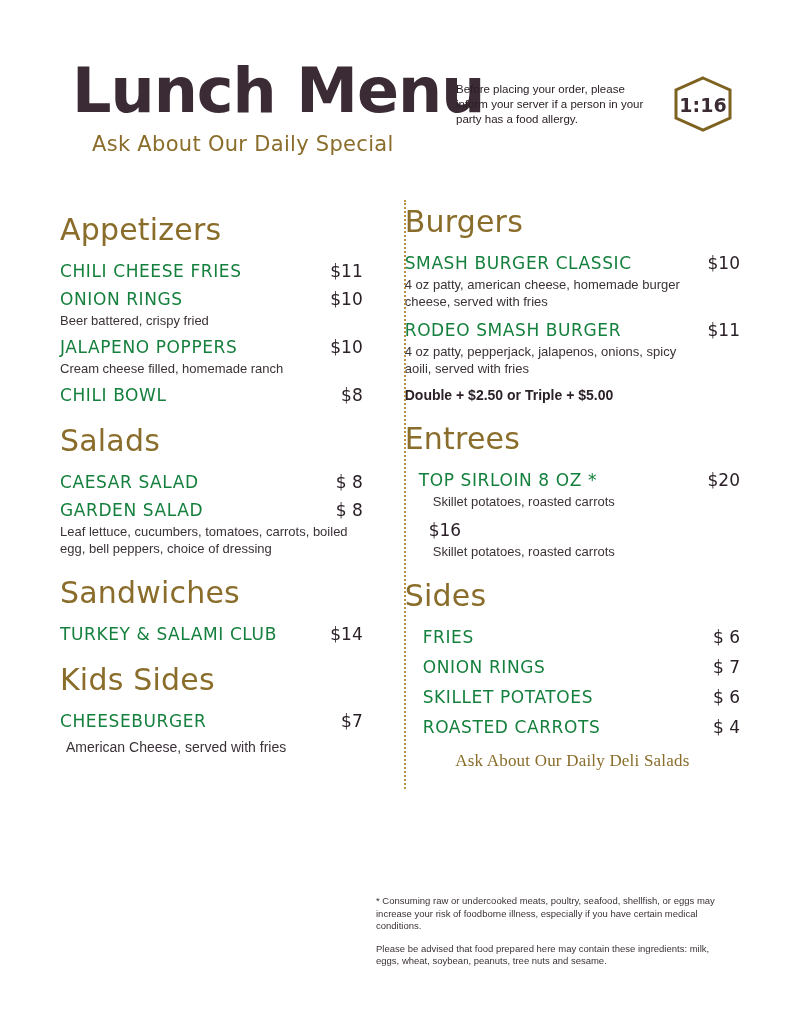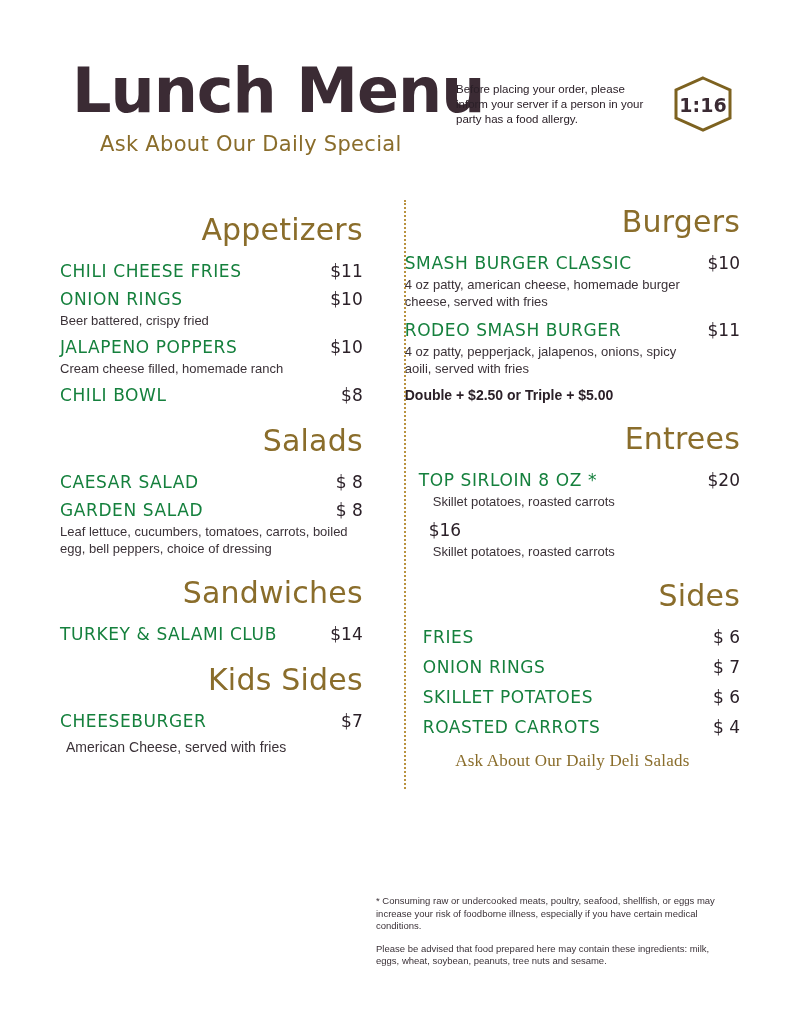--- a/index.html
+++ b/index.html
@@ -42,21 +42,21 @@
     letter-spacing: -1px;
     color: #3b2b34;
     margin: 0;
     white-space: nowrap;
   }
   .menu-subtitle {
     font-family: "DejaVu Sans", sans-serif;
     font-size: 21px;
     color: #8a6d2b;
     margin-top: 10px;
-    margin-left: 28px;
+    margin-left: 20px;
     letter-spacing: 0.3px;
   }
   .allergy-note {
     position: absolute;
     left: 396px;
     top: 26px;
     width: 190px;
     font-size: 11.5px;
     line-height: 15px;
     color: #2b2028;
@@ -92,21 +92,21 @@
   .col-right {
     width: 350px;
     margin-left: 28px;
     box-sizing: border-box;
   }
 
   .section-title {
     font-family: "DejaVu Sans", sans-serif;
     font-size: 30px;
     color: #8a6d2b;
-    text-align: right;
+    text-align: left;
     margin: 18px 0 14px 0;
     letter-spacing: 0.2px;
   }
   .section-title.tight { margin-top: 10px; }
 
   .item {
     margin-bottom: 8px;
   }
   .item-row {
     display: flex;

